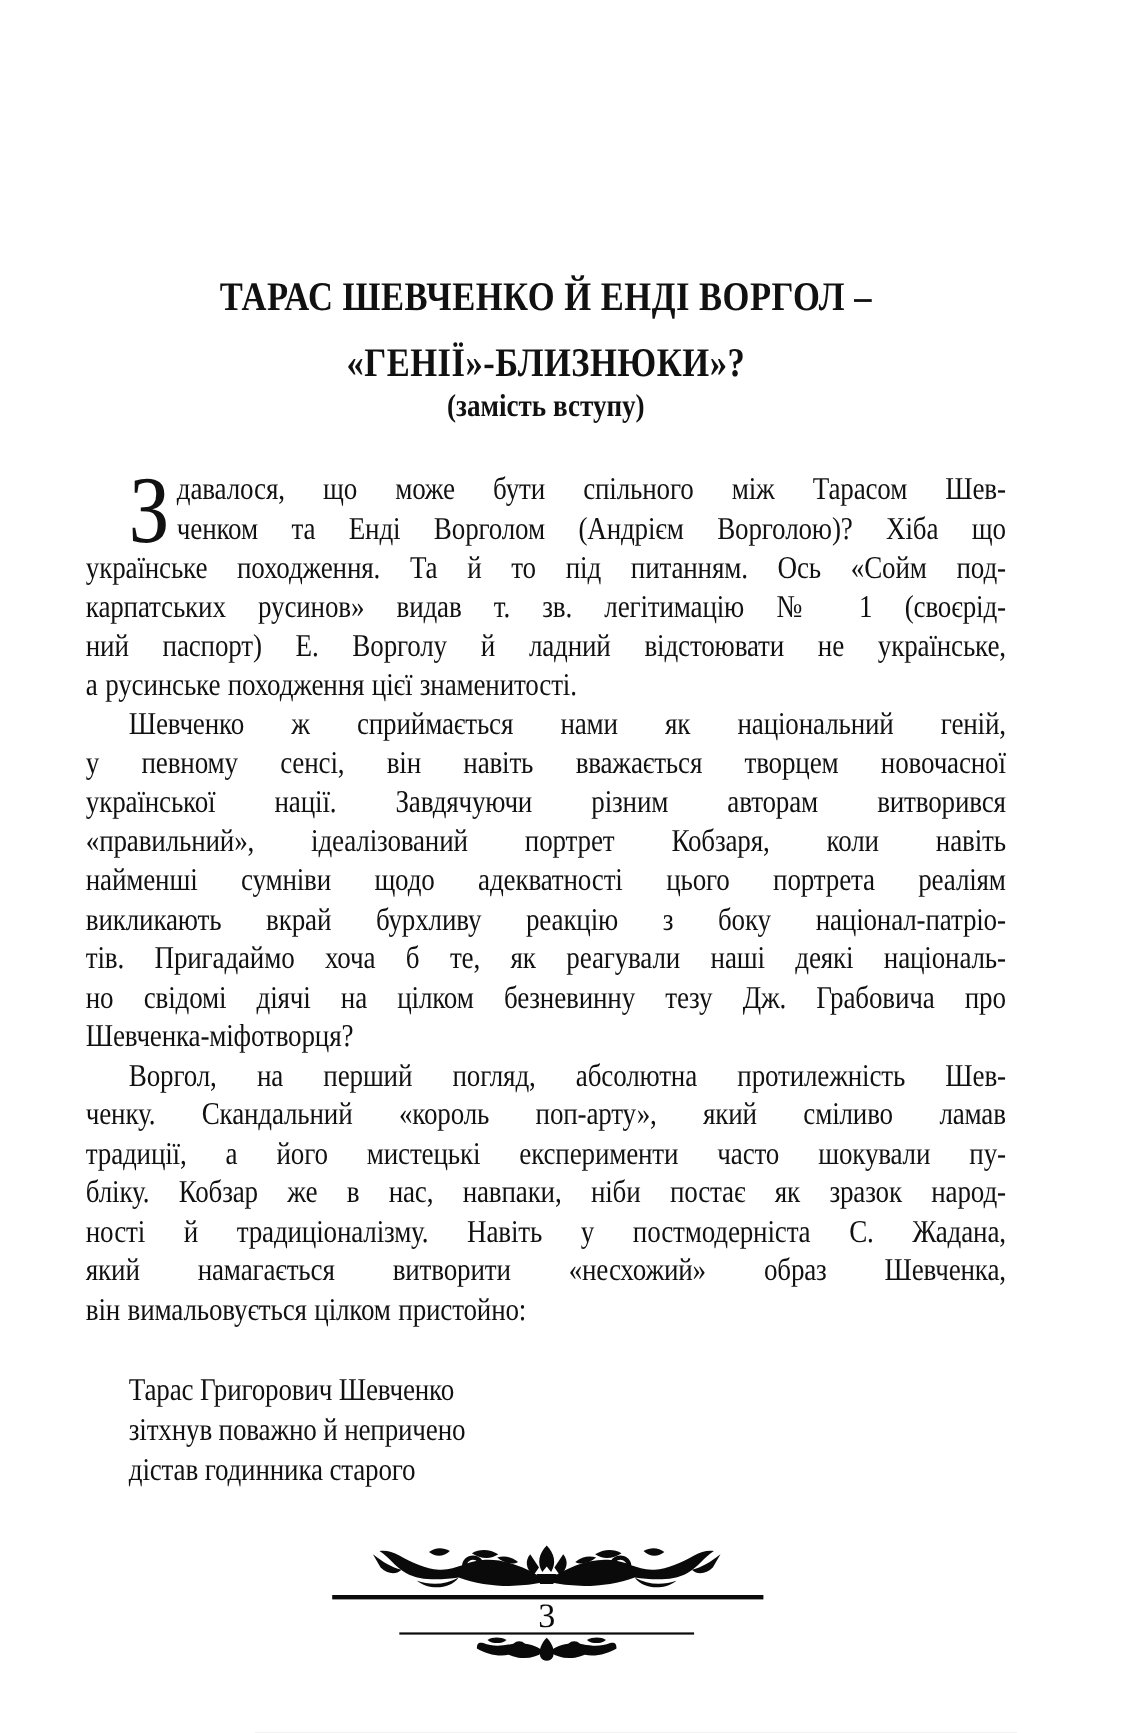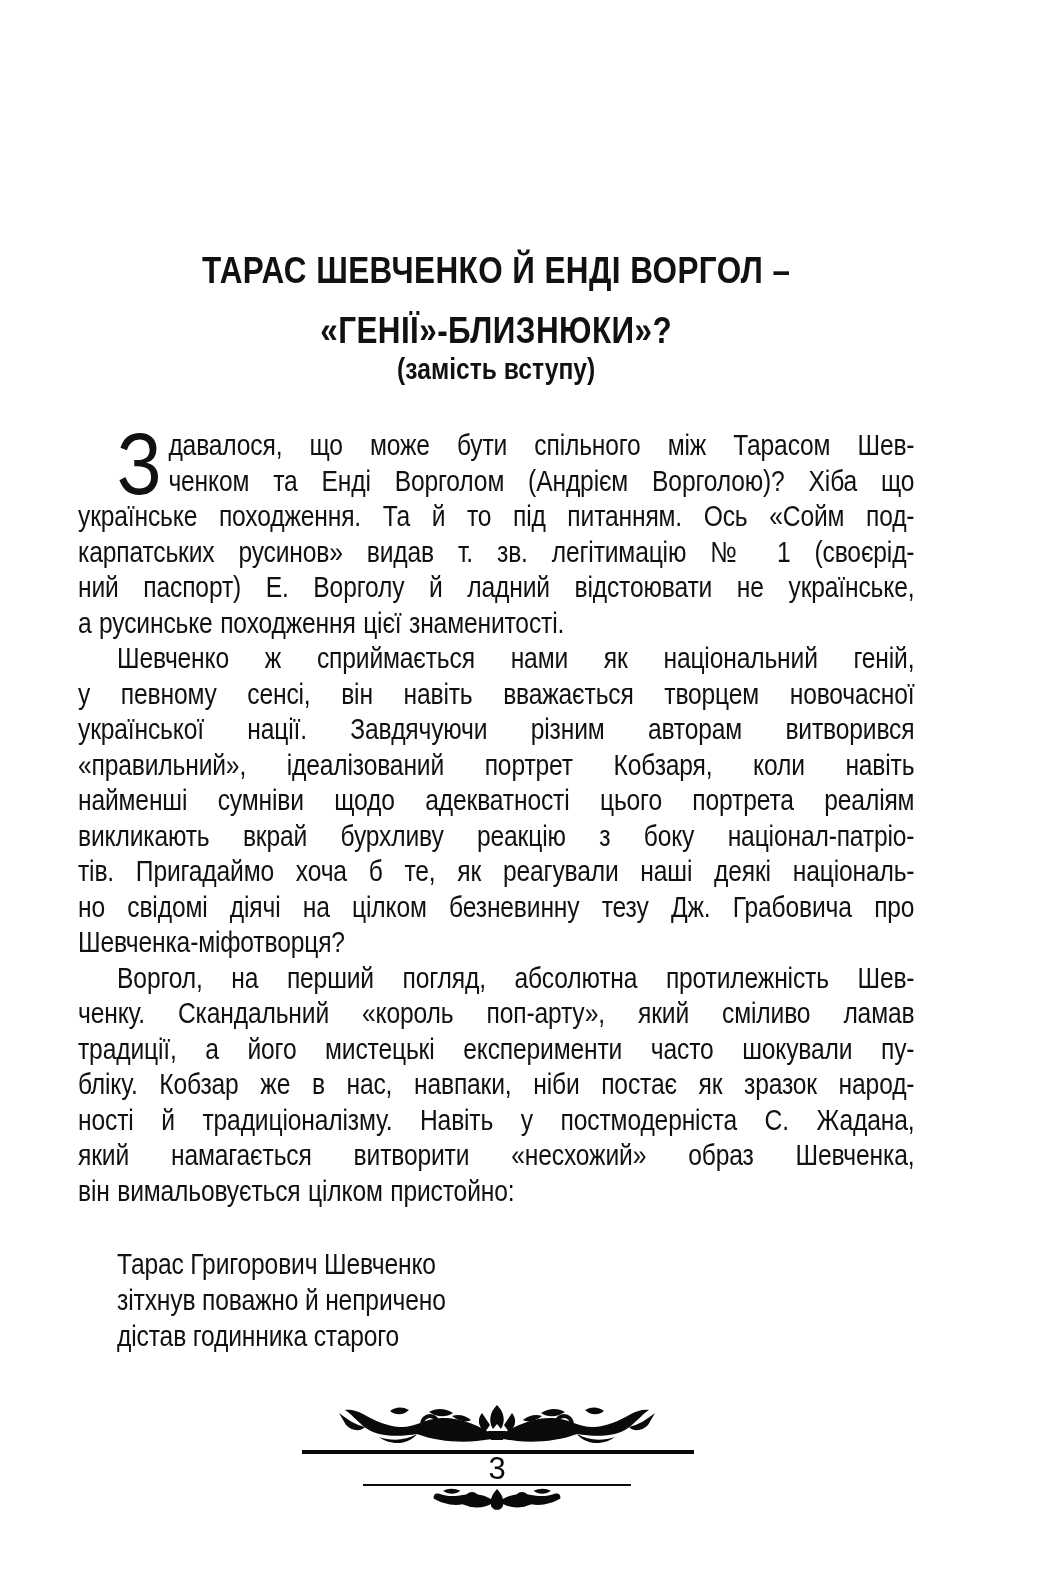--- a/index.html
+++ b/index.html
@@ -1,21 +1,21 @@
 <!DOCTYPE html>
 <html><head>
 <meta charset="utf-8">
 <style>
   html,body{margin:0;padding:0;background:#e8e8e8;}
   .page{
     position:relative;
     width:1040px;height:1575px;
     background:#ffffff;
     overflow:hidden;
-    font-family:Liberation Sans, sans-serif;
+    font-family:Liberation Serif, serif;
     color:#111;
   }
   
   .column{
     position:absolute;left:78px;top:0;width:984px;height:1575px;
     transform:scaleX(0.85);
     transform-origin:left top;
   }
   .title{
     position:absolute;top:241px;left:0;width:100%;

